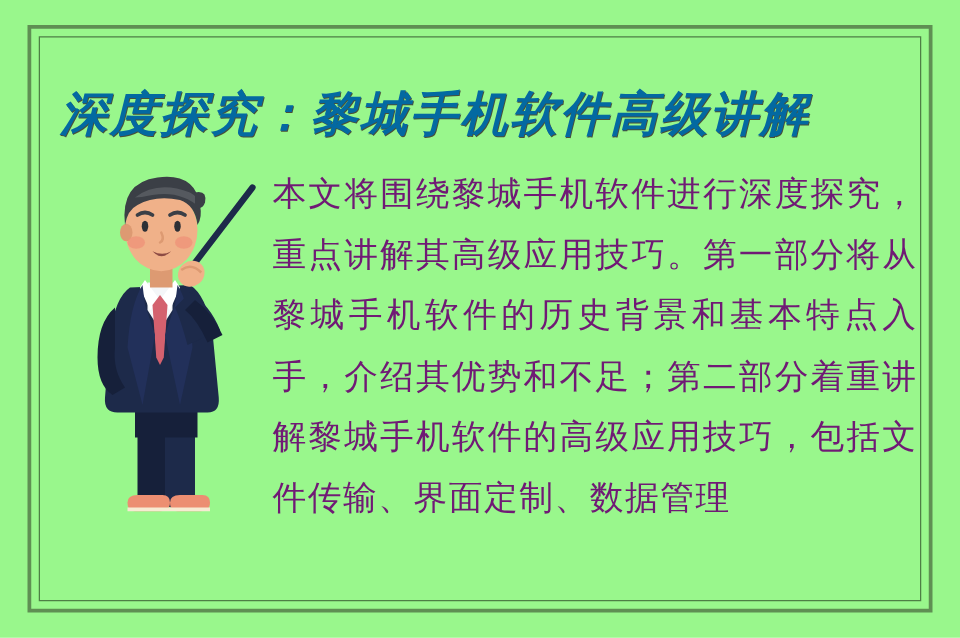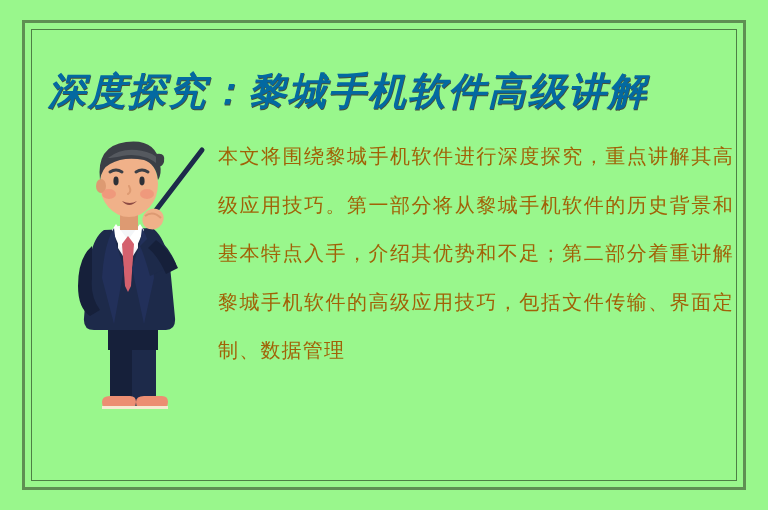--- a/index.html
+++ b/index.html
@@ -62,23 +62,23 @@
     text-shadow: 0.6px 0.6px 0 #4a5038;
   }
 
   
   .body-text {
     position: absolute;
     left: 218px;
     top: 132px;
     width: 516px;
     font-family: "DejaVu Sans", "Liberation Sans", sans-serif;
-    font-size: 20px;
+    font-size: 27px;
     line-height: 48.5px;
-    color: #a16207;
+    color: #701a75;
     letter-spacing: 1.2px;
     text-align: justify;
     text-justify: inter-character;
     word-break: break-all;
   }
 
   
   .illustration {
     position: absolute;
     left: 52px;

